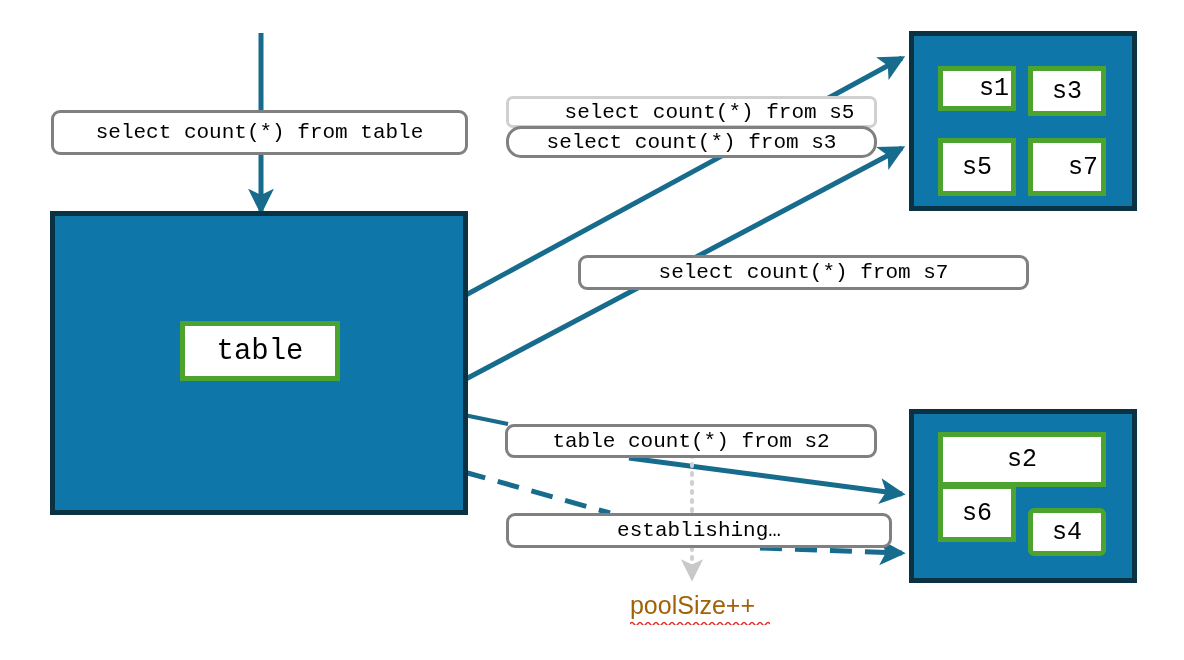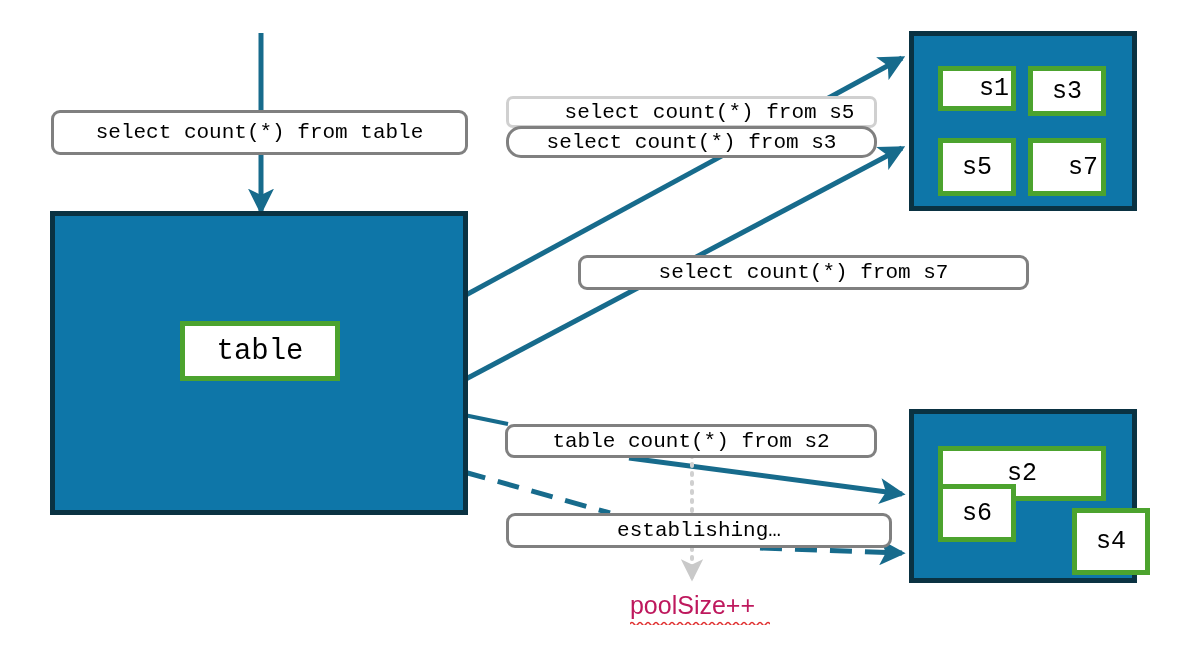--- a/index.html
+++ b/index.html
@@ -52,23 +52,23 @@
   #node-table {
     left: 180px; top: 313px; width: 160px; height: 60px;
     font-size: 29px;
     margin-top: 8px;
   }
   .srv { font-size: 25px; }
   #node-s1 { left: 938px; top: 66px;  width: 78px; height: 45px; padding-left: 34px; }
   #node-s3 { left: 1028px; top: 66px; width: 78px; height: 50px; }
   #node-s5 { left: 938px; top: 138px; width: 78px; height: 58px; }
   #node-s7 { left: 1028px; top: 138px; width: 78px; height: 58px; padding-left: 32px; }
-  #node-s2 { left: 938px; top: 446px; width: 168px; height: 55px; }
+  #node-s2 { left: 938px; top: 432px; width: 168px; height: 55px; }
   #node-s6 { left: 938px; top: 484px; width: 78px; height: 58px; }
-  #node-s4 { left: 1072px; top: 508px; width: 78px; height: 67px; }
+  #node-s4 { left: 1028px; top: 508px; width: 78px; height: 48px; border-radius: 6px; }
 
   
   .label-box {
     position: absolute;
     background: #ffffff;
     border: 3px solid #808080;
     border-radius: 9px;
     box-sizing: border-box;
     display: flex;
     align-items: center;
@@ -90,21 +90,21 @@
 
   
   #poolsize-text {
     position: absolute;
     left: 600px;
     top: 591px;
     width: 185px;
     text-align: center;
     font-family: "Liberation Sans", sans-serif;
     font-size: 25px;
-    color: #be185d;
+    color: #a16207;
     white-space: nowrap;
   }
   #poolsize-text .squiggle-wrap { position: relative; display: inline-block; }
   #poolsize-text .squiggle {
     position: absolute;
     left: 0;
     right: 0;
     bottom: -5px;
     height: 4px;
   }

